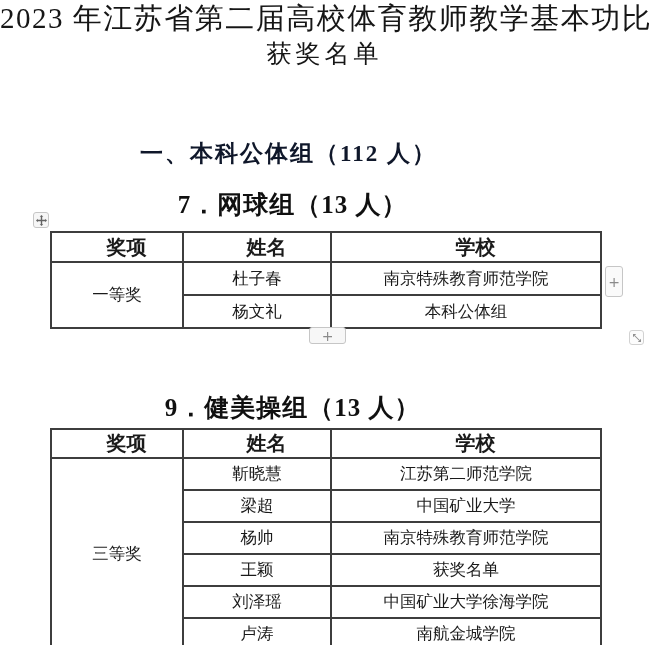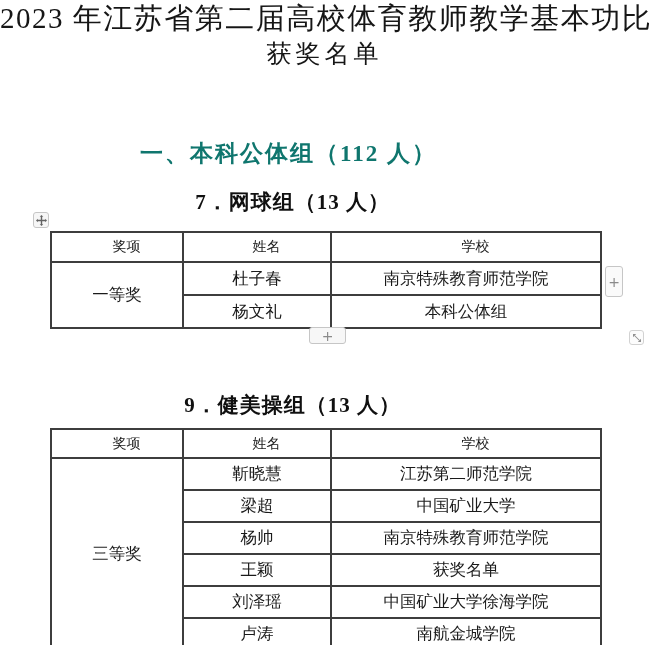--- a/index.html
+++ b/index.html
@@ -17,40 +17,40 @@
     letter-spacing: 1.5px; color: #161616; white-space: nowrap;
   }
   .title-l2 {
     position: absolute; top: 36px; left: 0; width: 649px;
     text-align: center; font-size: 25px; line-height: 36px;
     letter-spacing: 4px; color: #161616;
   }
   .sec-h {
     position: absolute; top: 138px; left: 0; width: 577px;
     text-align: center; font-size: 23px; font-weight: bold;
-    letter-spacing: 2px; color: #0f766e;
+    letter-spacing: 2px; color: #0f172a;
   }
   .grp-h { position: absolute; left: 0; width: 585px;
-    text-align: center; font-size: 21px; font-weight: bold;
+    text-align: center; font-size: 25px; font-weight: bold;
     letter-spacing: 1px; color: #101010; }
   .grp-h.g7 { top: 188px; }
   .grp-h.g9 { top: 391px; }
 
   table.award {
     position: absolute; left: 50px;
     border-collapse: collapse; table-layout: fixed;
     width: 550px; background: #fff;
   }
   table.award th, table.award td {
     border: 2px solid var(--border, #3d3d3d);
     text-align: center; vertical-align: middle;
     padding: 0; color: #1a1a1a;
     font-size: 16.5px;
   }
-  table.award th { font-weight: normal; font-size: 14px; padding-left: 19px; }
+  table.award th { font-weight: bold; font-size: 20px; padding-left: 19px; }
   table.t1 { top: 231px; }
   table.t1 tr.hrow { height: 30px; }
   table.t1 tr.drow { height: 33px; }
   table.t2 { top: 428px; }
   table.t2 tr.hrow { height: 29px; }
   table.t2 tr.drow { height: 32px; }
   td.red { color: var(--red, #fe0000); font-weight: normal; }
   col.c1 { width: 132px; } col.c2 { width: 148px; } col.c3 { width: 270px; }
 
   .ctrl {

